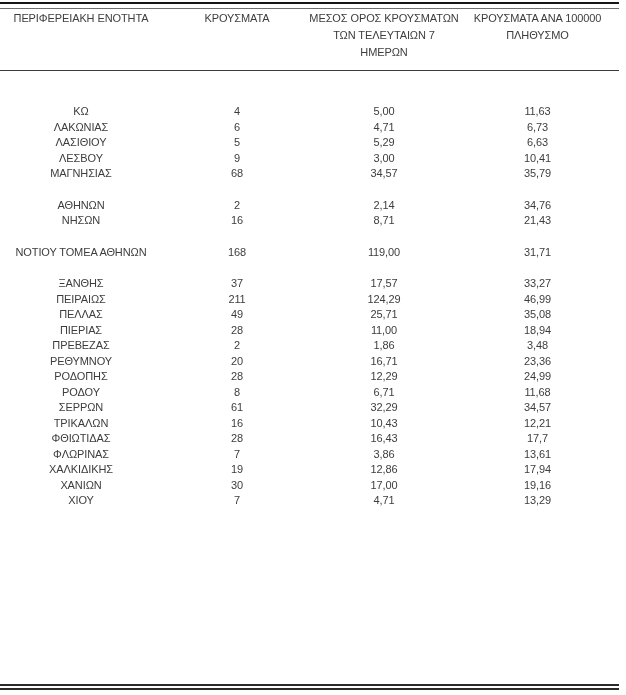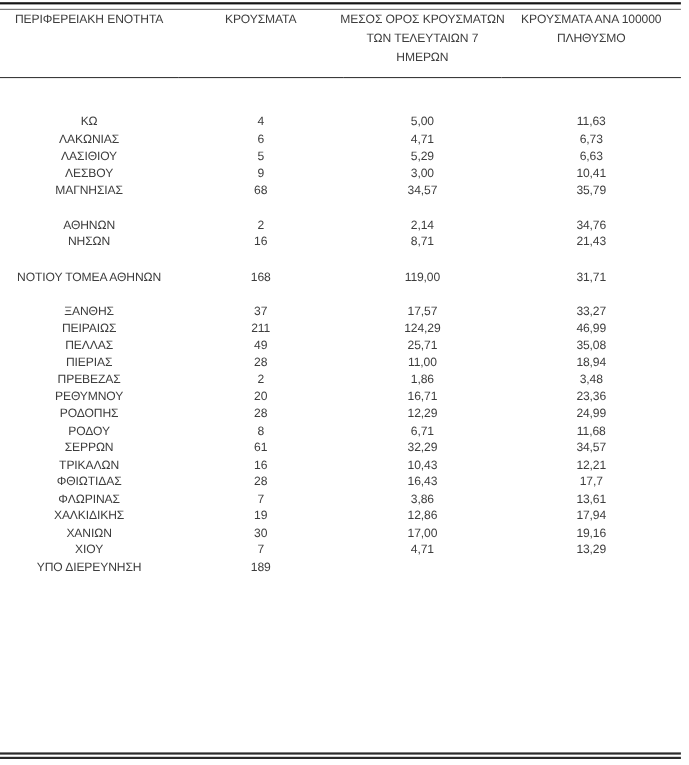--- a/index.html
+++ b/index.html
@@ -262,24 +262,18 @@
     <td>19,16</td>
   </tr>
 
   <tr>
     <td>ΧΙΟΥ</td>
     <td>7</td>
     <td>4,71</td>
     <td>13,29</td>
   </tr>
 
-  <tr>
-    <td>ΥΠΟ ΔΙΕΡΕΥΝΗΣΗ</td>
-    <td>189</td>
-    <td></td>
-    <td></td>
-  </tr>
 </tbody>
   </table>
 
   <div class="rule rule-bot-a"></div>
   <div class="rule rule-bot-b"></div>
 </div>
 
 </body></html>

